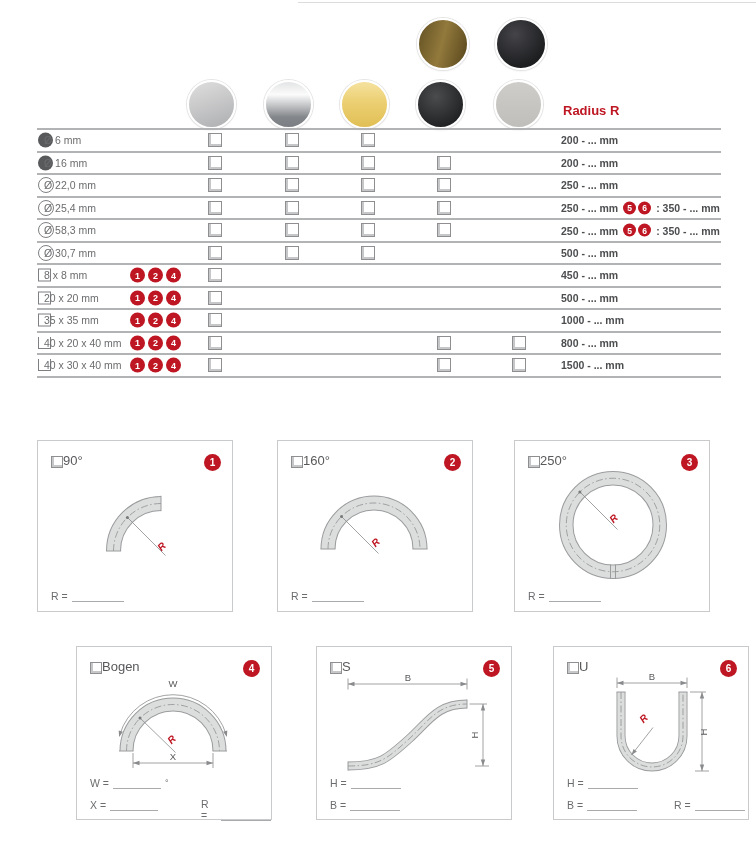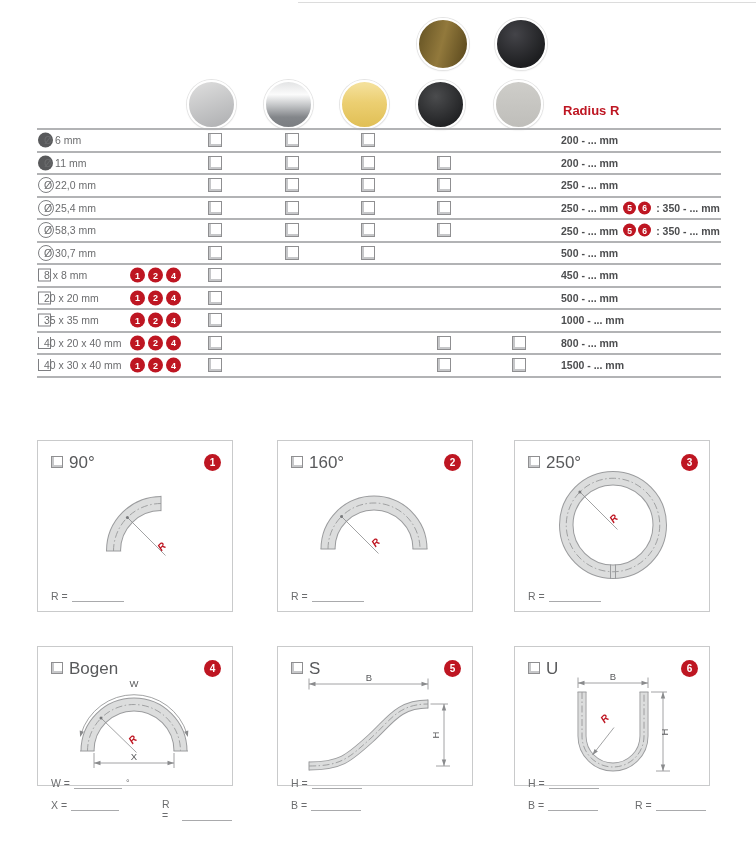--- a/index.html
+++ b/index.html
@@ -38,24 +38,24 @@
   .badge.sm{width:13px;height:13px;font-size:8.5px;}
   .cb{width:12px;height:12px;background:#fff;border:1px solid #8f8f91;
       box-shadow:inset 2px -2px 0 #c6c7c9;box-sizing:content-box;}
   .rcell{left:524px;display:flex;align-items:center;gap:5px;white-space:nowrap;}
   .rv{font-size:10.5px;font-weight:700;color:#4c4d4f;}
   .xbadges{display:flex;gap:2px;}
 
   
   .dbox{position:absolute;width:196px;background:#fff;border:1px solid #c9cacb;box-sizing:border-box;}
   .r1{top:440px;height:172px;}
-  .r2{top:646px;height:140px;}
+  .r2{top:646px;height:174px;margin-left:39px;}
   .dcb{position:absolute;left:13px;top:15px;width:10px;height:10px;background:#fff;
        border:1px solid #8f8f91;box-shadow:inset 2px -2px 0 #c6c7c9;}
-  .dlabel{position:absolute;left:31px;top:12px;font-size:17px;color:#58595b;}
+  .dlabel{position:absolute;left:25px;top:12px;font-size:13px;color:#58595b;}
   .dbadge{position:absolute;right:11px;top:13px;width:17px;height:17px;border-radius:50%;
           background:#be1622;color:#fff;font-size:10px;font-weight:700;
           display:flex;align-items:center;justify-content:center;}
   .dsvg{position:absolute;left:0;}
   .fline{position:absolute;display:flex;align-items:flex-end;gap:4px;
          font-size:10.5px;color:#6b6c6e;line-height:11px;}
   .ul{display:inline-block;height:11px;border-bottom:1px solid #a9aaac;}
   .deg{font-size:9px;color:#6b6c6e;}
 
   svg text{font-family:"Liberation Sans",sans-serif;}
@@ -90,21 +90,21 @@
     <span class="cell cb" style="left:171px"></span>
     <span class="cell cb" style="left:248px"></span>
     <span class="cell cb" style="left:324px"></span>
     <span class="cell rcell">
         <span class="rv">200 - ... mm</span>
       </span>
   </div>
 
   <div class="row">
     <span class="cell p-ic ic-cf"></span>
-    <span class="cell rlabel">Ø 11 mm</span>
+    <span class="cell rlabel">Ø 16 mm</span>
     <span class="cell cb" style="left:171px"></span>
     <span class="cell cb" style="left:248px"></span>
     <span class="cell cb" style="left:324px"></span>
     <span class="cell cb" style="left:400px"></span>
     <span class="cell rcell">
         <span class="rv">200 - ... mm</span>
       </span>
   </div>
 
   <div class="row">

